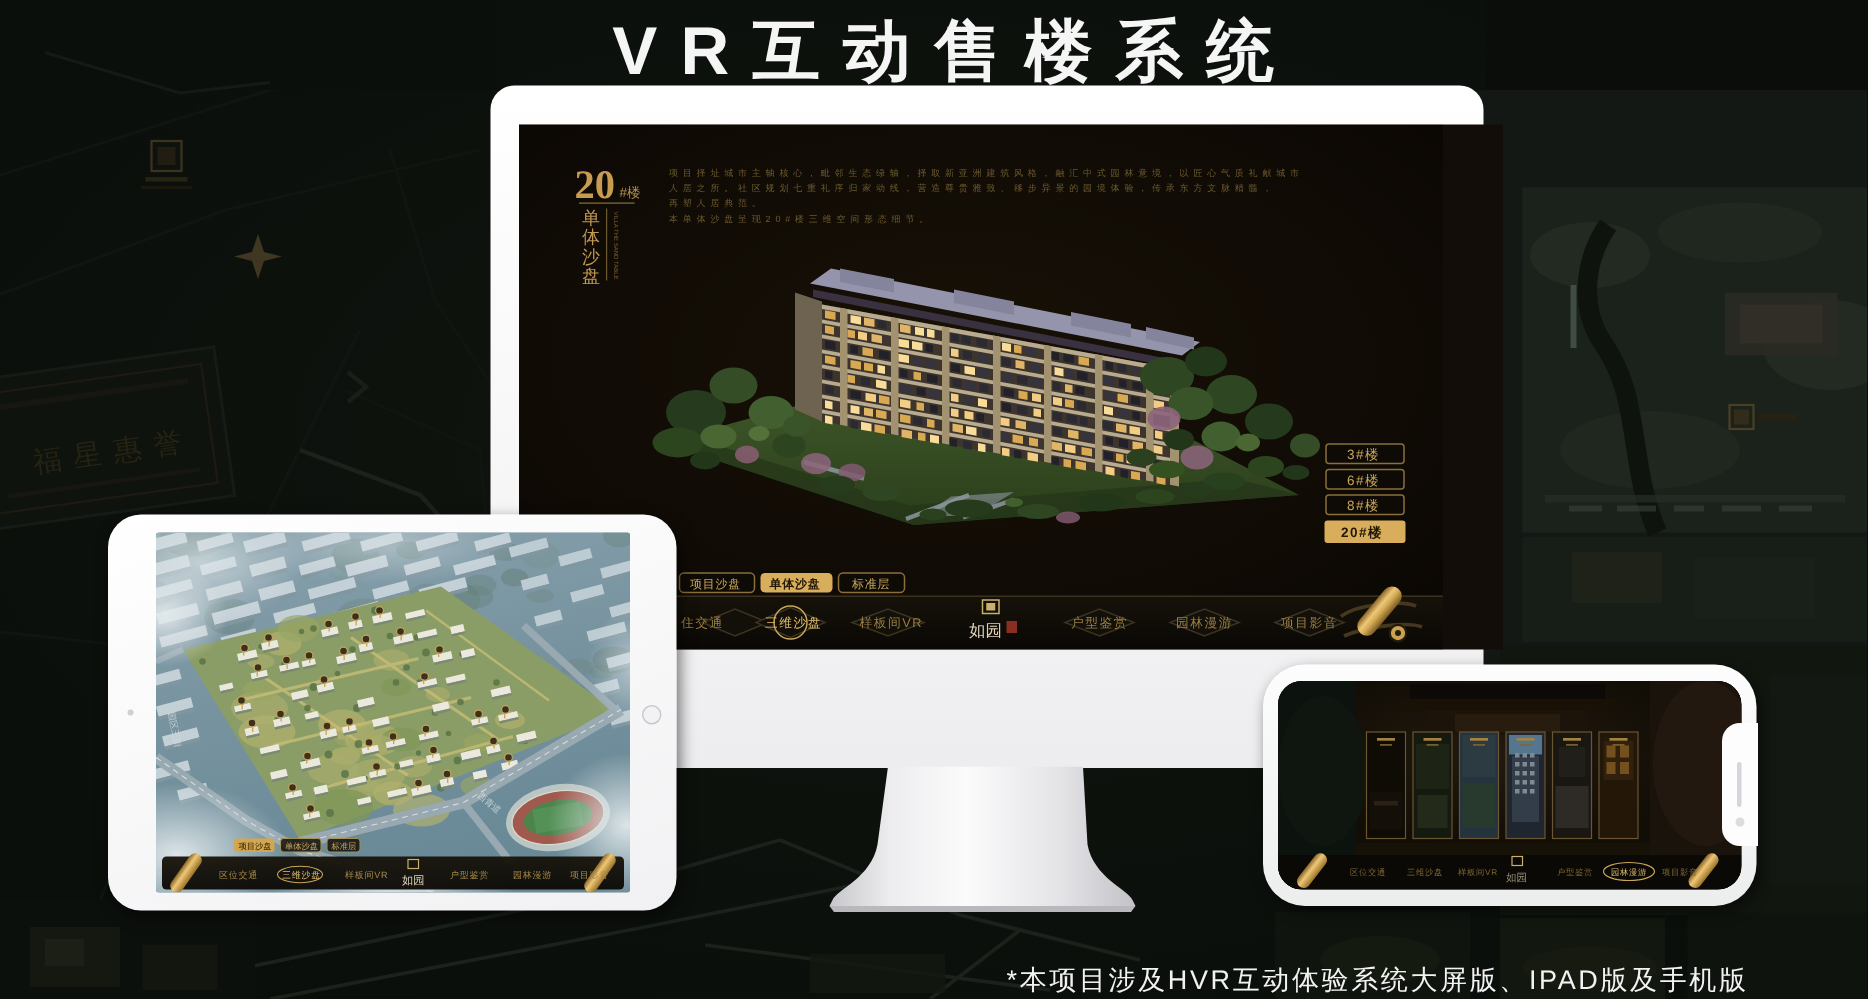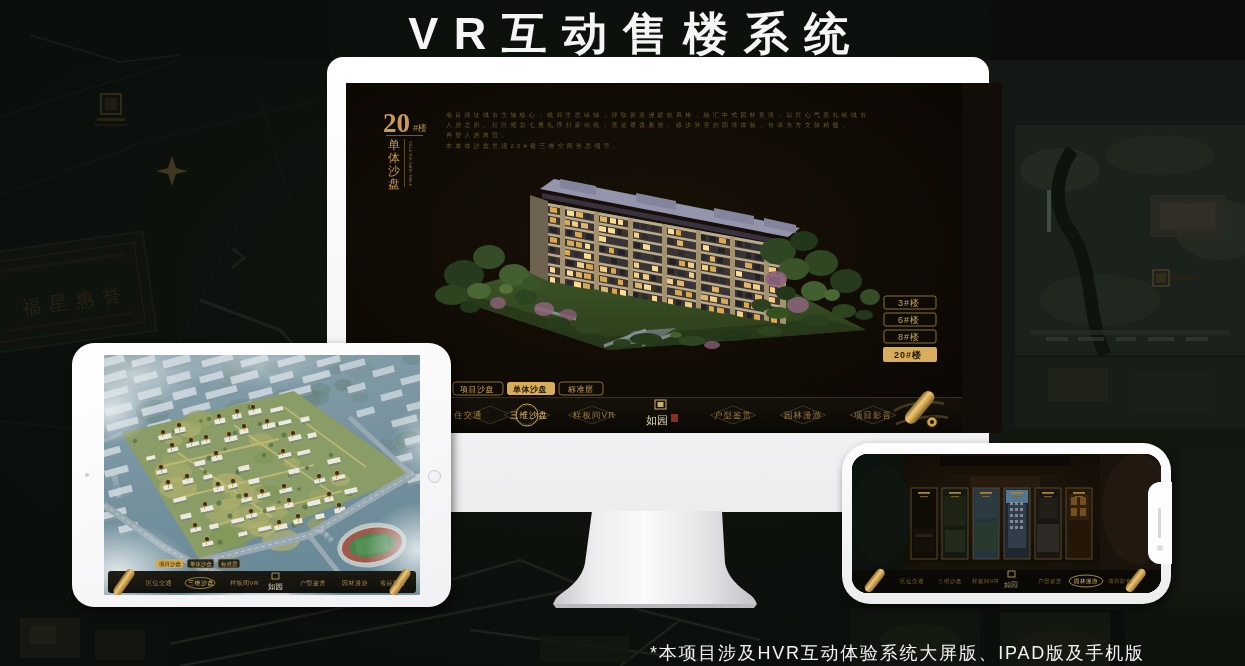--- a/index.html
+++ b/index.html
@@ -1,21 +1,21 @@
 <!DOCTYPE html>
 <html><head>
 <meta charset="utf-8">
 <style>
   html,body{margin:0;padding:0;background:#0b0f0c;}
   #stage{position:relative;width:1245px;height:666px;overflow:hidden;
     background:#0b0f0c;font-family:"Liberation Sans",sans-serif;}
   .abs{position:absolute;}
   #title{position:absolute;left:0;top:10px;width:1245px;text-align:center;
     color:#f5f5f5;font-size:45px;font-weight:bold;letter-spacing:15.5px;line-height:1.05;padding-left:14px;}
-  #footer{position:absolute;left:650px;top:641px;color:#f2f2f2;font-size:18px;
+  #footer{position:absolute;left:671px;top:641px;color:#f2f2f2;font-size:18px;
     letter-spacing:1.75px;white-space:nowrap;}
   
   #monitor{position:absolute;left:327px;top:57px;width:662px;height:455px;
     background:linear-gradient(180deg,#ffffff 0%,#f6f6f7 60%,#ededef 100%);
     border-radius:16px;}
   #mscreen{position:absolute;left:346px;top:83px;width:656px;height:350px;
     background:#120d08;overflow:hidden;}
   
   #ipad{position:absolute;left:72px;top:343px;width:379px;height:264px;
     background:linear-gradient(160deg,#ffffff,#f1f1f3);border-radius:22px;

